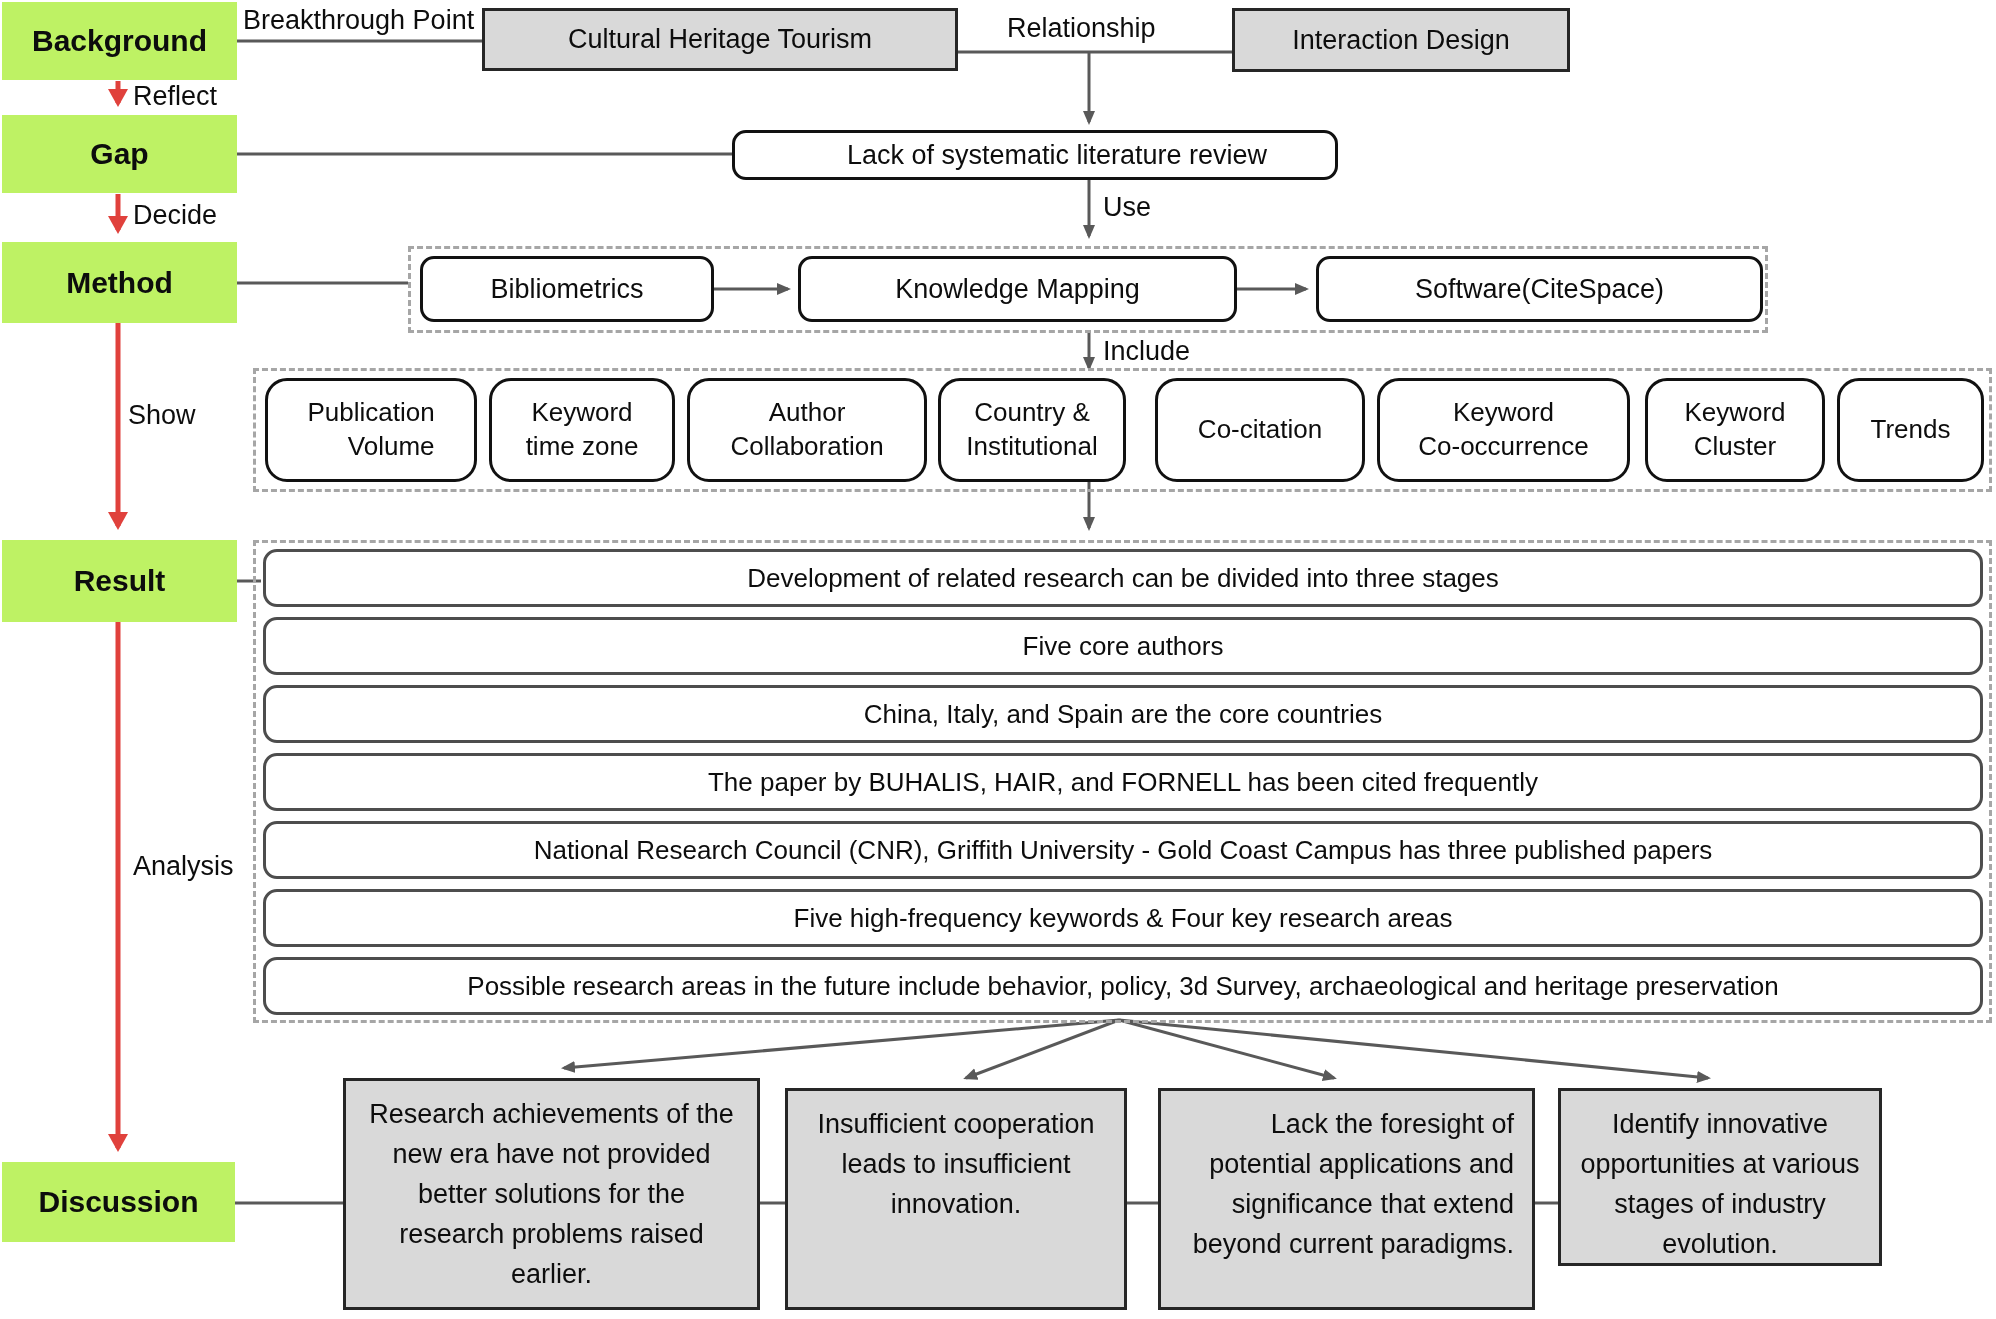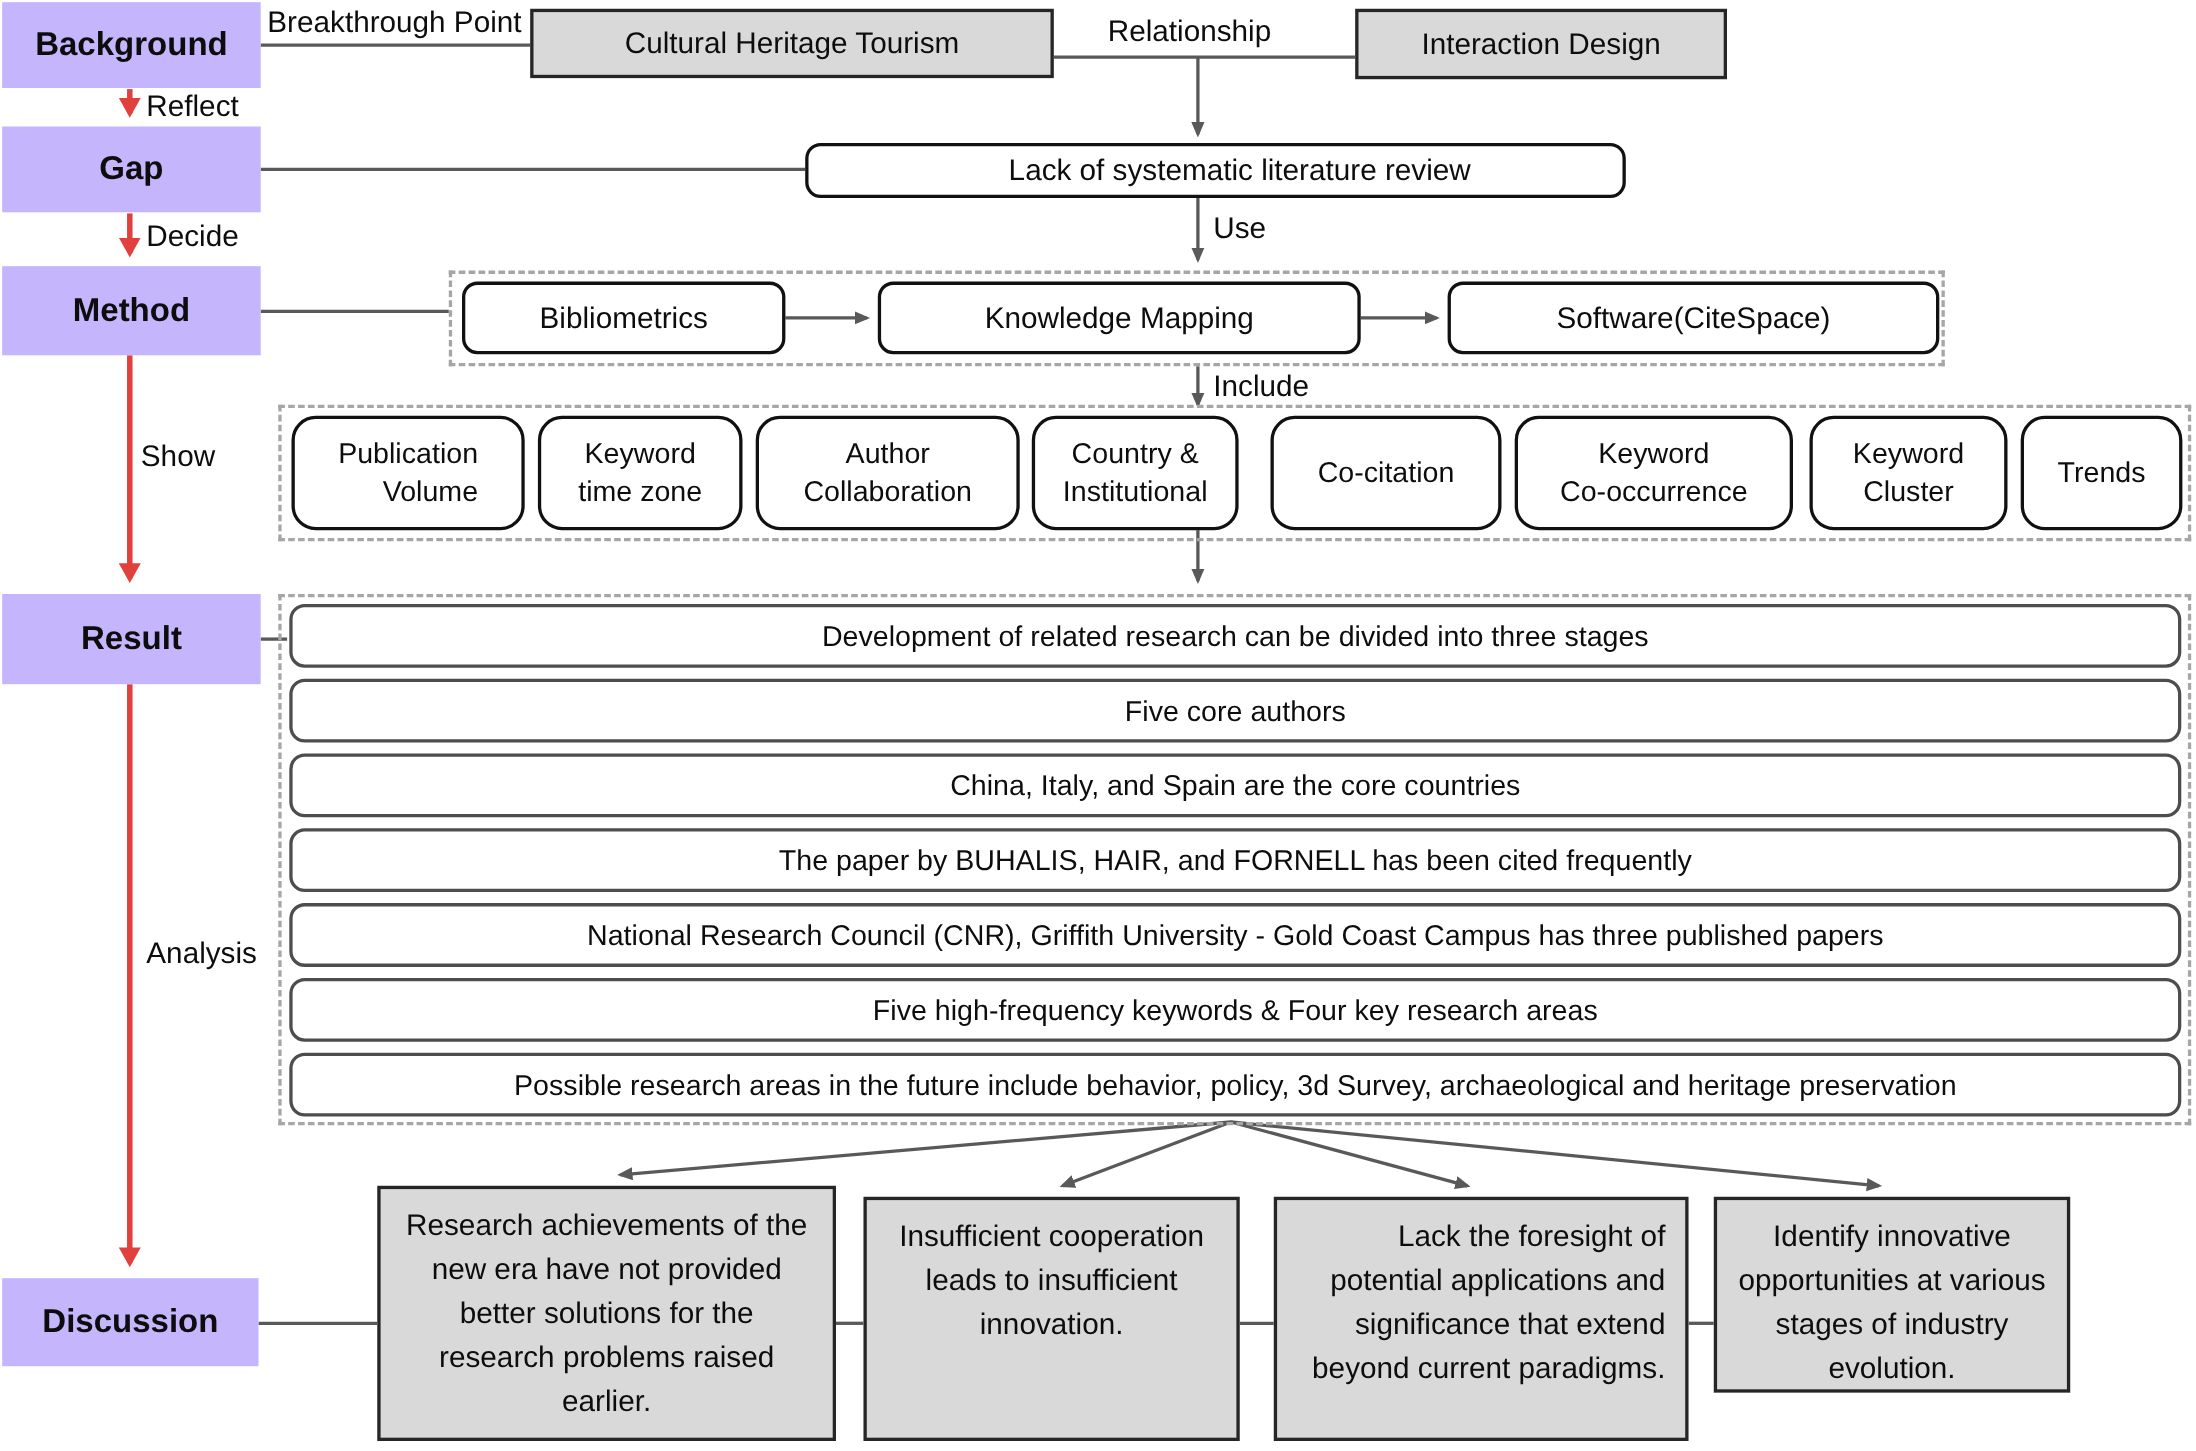--- a/index.html
+++ b/index.html
@@ -3,21 +3,21 @@
 <meta charset="utf-8">
 <style>
   html,body{margin:0;padding:0;background:#ffffff;}
   #canvas{
     position:relative;width:1996px;height:1319px;background:#ffffff;overflow:hidden;
     font-family:"Liberation Sans","DejaVu Sans",sans-serif;color:#111;
   }
   .abs{position:absolute;box-sizing:border-box;}
   
   .stage{
-    background:#c4b5fd;display:flex;align-items:center;justify-content:center;
+    background:#bef264;display:flex;align-items:center;justify-content:center;
     font-size:30px;font-weight:700;color:#0d0d0d;text-align:center;
   }
   .stage-background{left:2px;top:2px;width:235px;height:78px;}
   .stage-gap{left:2px;top:115px;width:235px;height:78px;}
   .stage-method{left:2px;top:242px;width:235px;height:81px;}
   .stage-result{left:2px;top:540px;width:235px;height:82px;}
   .stage-discussion{left:2px;top:1162px;width:233px;height:80px;}
   
   .flowlbl{font-size:27px;color:#0d0d0d;white-space:nowrap;}
   .lbl-reflect{left:133px;top:81px;}
@@ -35,21 +35,21 @@
     font-size:27px;text-align:center;color:#0d0d0d;
   }
   .box-cht{left:482px;top:8px;width:476px;height:63px;}
   .box-interaction{left:1232px;top:8px;width:338px;height:64px;}
   
   .roundbox{
     background:#ffffff;border:3px solid #111;border-radius:14px;
     display:flex;align-items:center;justify-content:center;
     font-size:27px;text-align:center;color:#0d0d0d;
   }
-  .box-lack{left:732px;top:130px;width:746px;height:50px;padding-left:44px;}
+  .box-lack{left:732px;top:130px;width:606px;height:50px;padding-left:44px;}
   .box-biblio{left:420px;top:256px;width:294px;height:66px;}
   .box-km{left:798px;top:256px;width:439px;height:66px;}
   .box-software{left:1316px;top:256px;width:447px;height:66px;}
   
   .dashed{border:3px dashed #a6a6a6;background:transparent;}
   .dash-method{left:408px;top:246px;width:1360px;height:87px;}
   .dash-analysis{left:253px;top:368px;width:1739px;height:124px;}
   .dash-result{left:253px;top:540px;width:1739px;height:483px;}
   
   .abox{

